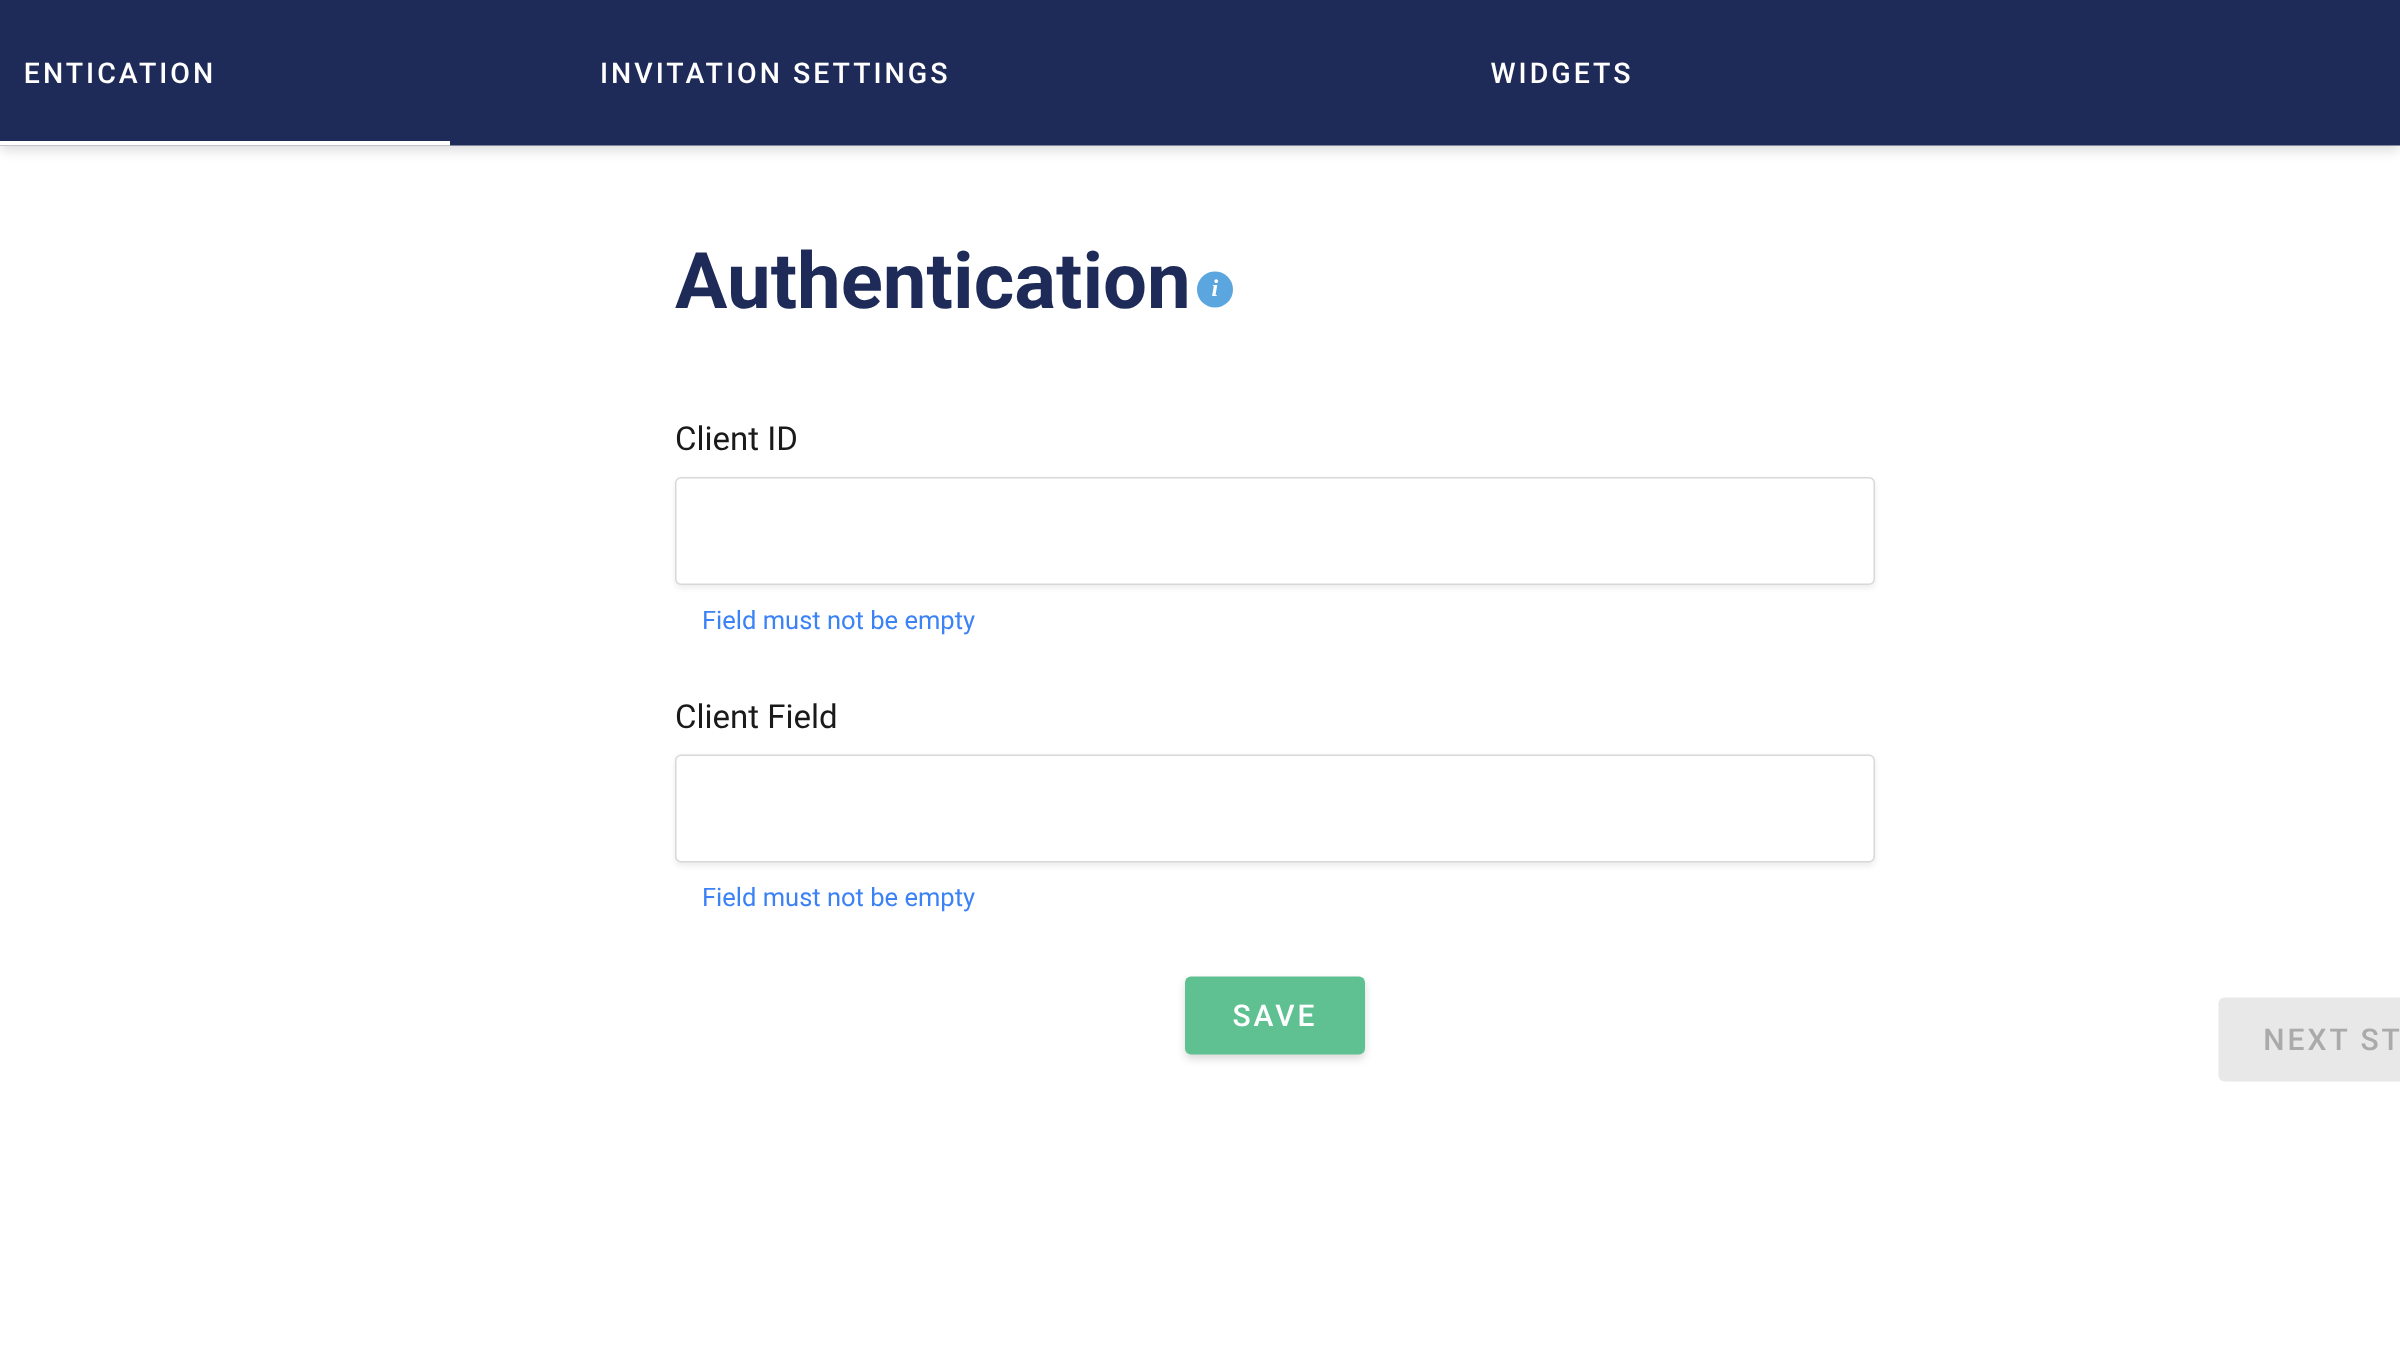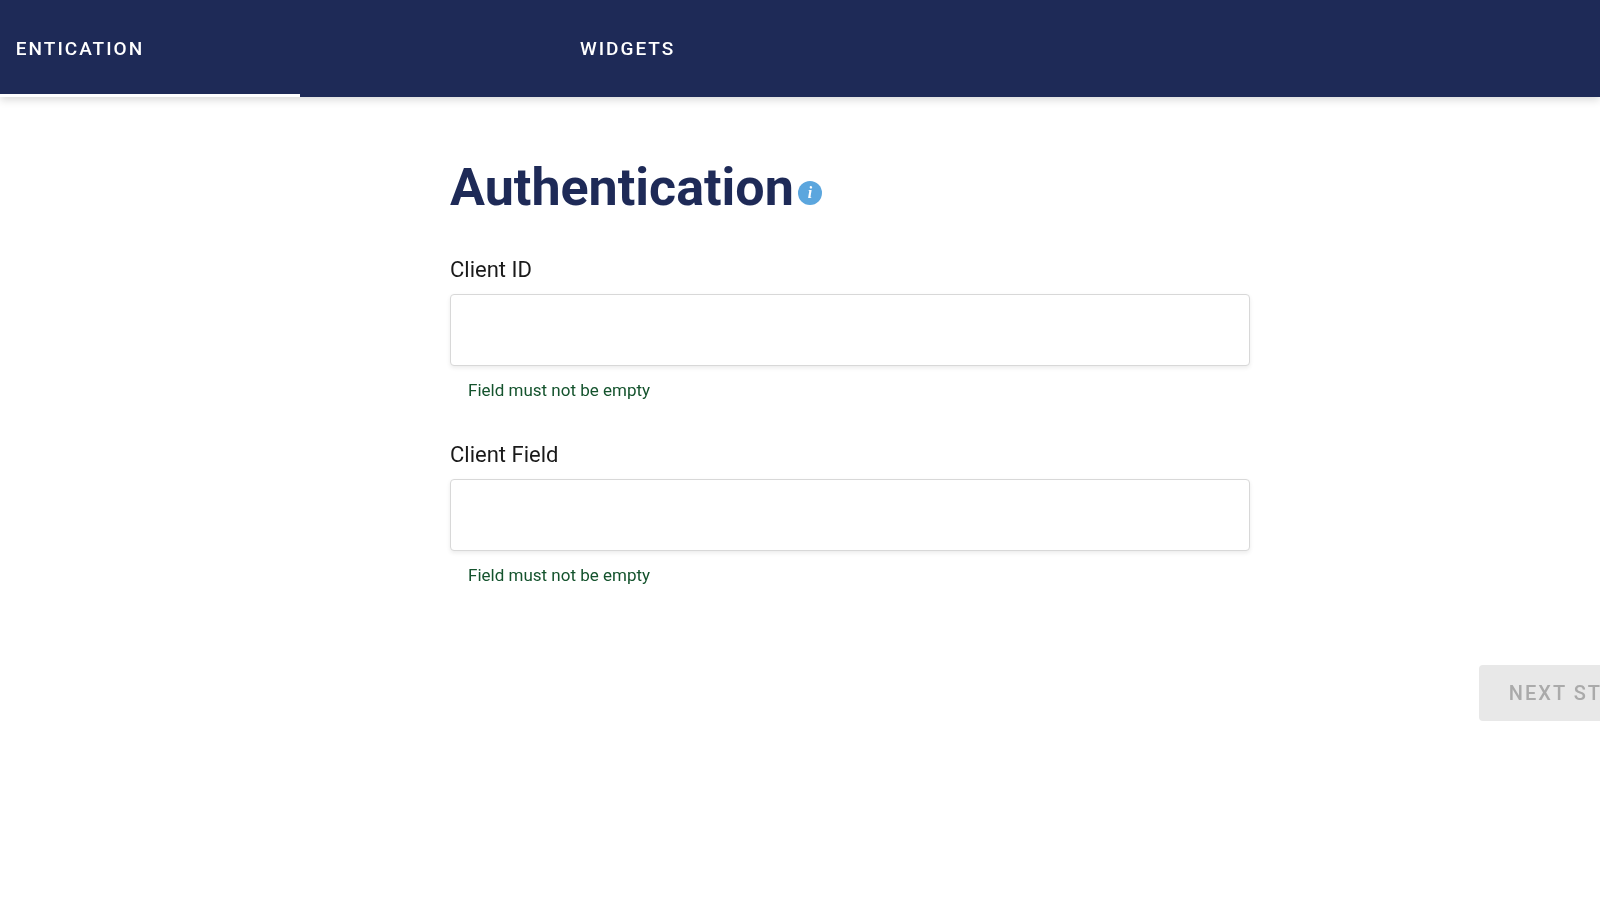--- a/index.html
+++ b/index.html
@@ -69,21 +69,21 @@
     }
     
     .content-area {
       padding: 60px 0 0 450px;
       position: relative;
     }
     
     .page-title-row {
       display: flex;
       align-items: center;
-      margin-bottom: 39px;
+      margin-bottom: 63px;
     }
     
     .page-title {
       font-size: 52px;
       font-weight: 700;
       color: #1e2a57;
       margin-right: 4px;
     }
     
     .info-icon {
@@ -120,21 +120,21 @@
       border: 1px solid #d8d8d8;
       border-radius: 4px;
       padding: 0 16px;
       font-size: 18px;
       background: #ffffff;
       box-shadow: 0 2px 4px rgba(0,0,0,0.08);
       outline: none;
     }
     
     .error-message {
-      color: #14532d;
+      color: #3b82f6;
       font-size: 17px;
       margin-top: 14px;
       padding-left: 18px;
     }
     
     .save-button-wrapper {
       width: 800px;
       display: flex;
       justify-content: center;
       margin-top: 10px;
@@ -169,20 +169,23 @@
       white-space: nowrap;
     }
   </style>
 </head>
 <body>
 
 <div class="tab-bar">
   <div class="tab tab-auth active">
     <span>ENTICATION</span>
   </div>
+  <div class="tab tab-invitation">
+    <span>INVITATION SETTINGS</span>
+  </div>
   <div class="tab tab-widgets">
     <span>WIDGETS</span>
   </div>
 </div>
 
 <div class="content-area">
   <div class="page-title-row">
     <h1 class="page-title">Authentication</h1>
     <span class="info-icon">i</span>
   </div>
@@ -192,15 +195,18 @@
     <input type="text" class="form-input" value="" style="">
     <div class="error-message">Field must not be empty</div>
   </div>
 
   <div class="form-group">
     <label class="form-label">Client Field</label>
     <input type="text" class="form-input" value="" style="">
     <div class="error-message">Field must not be empty</div>
   </div>
 
+  <div class="save-button-wrapper">
+    <button class="save-button">SAVE</button>
+  </div>
 </div>
 
 <button class="next-step-button">NEXT STEP</button>
 
 </body></html>

